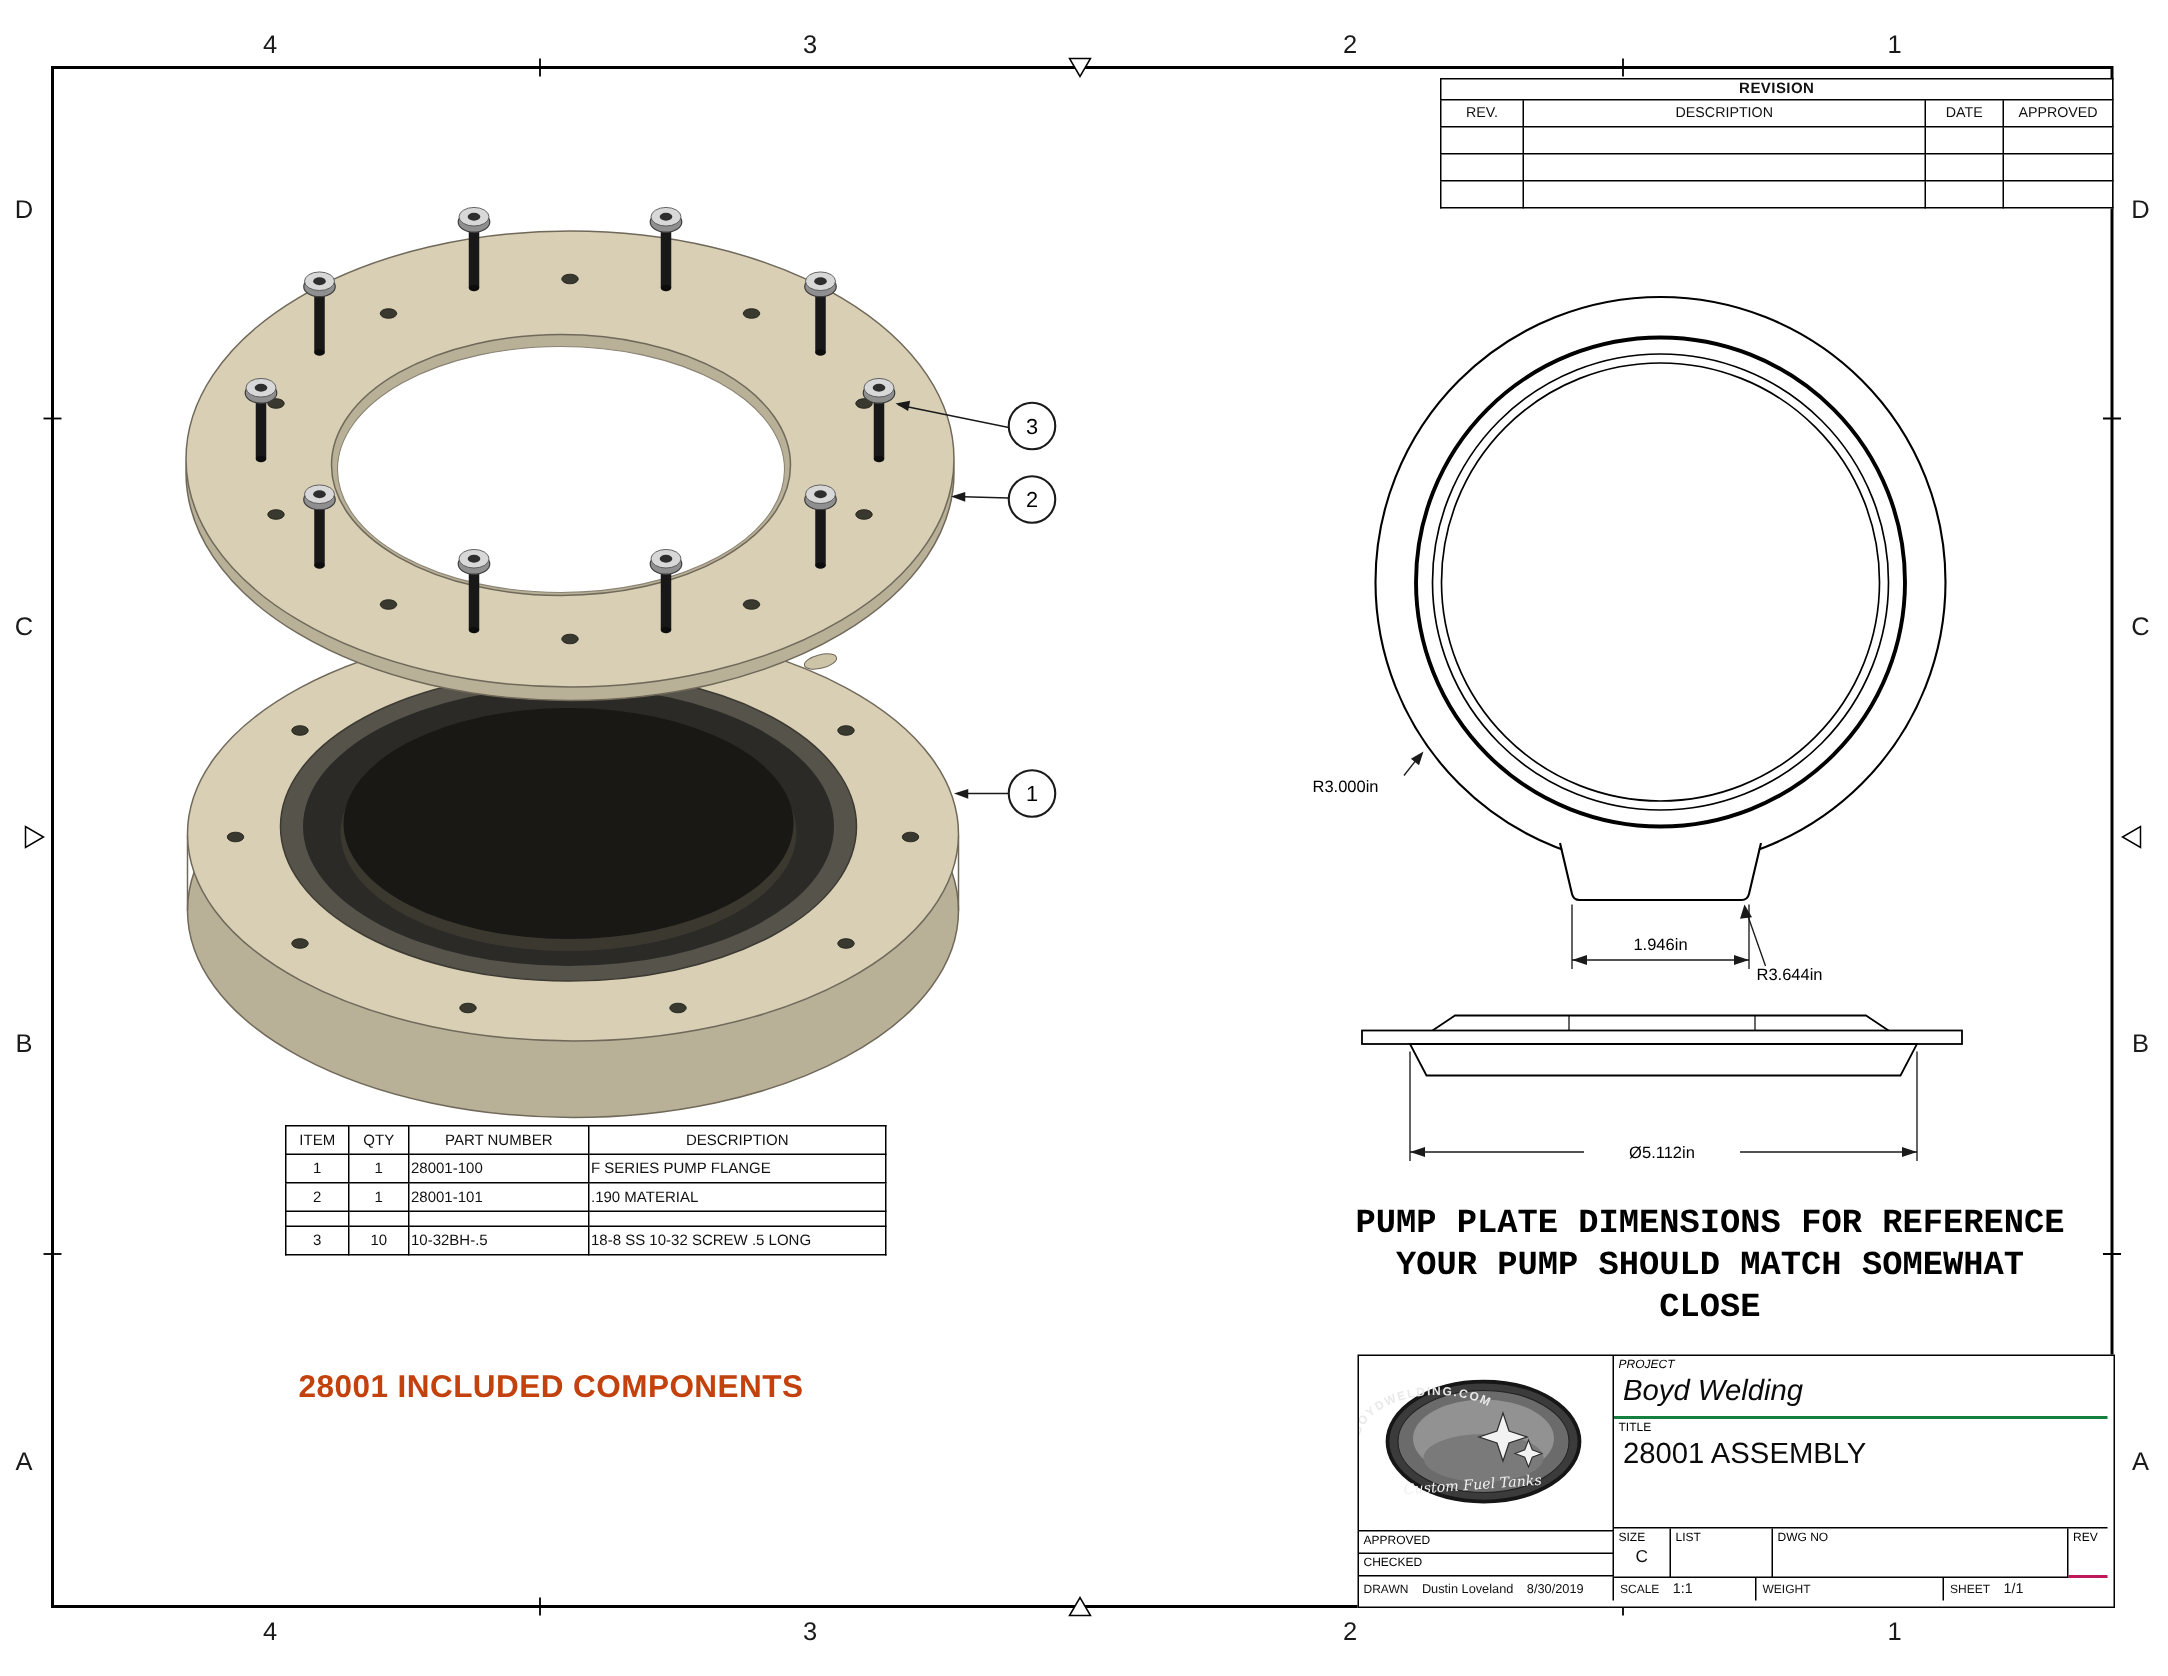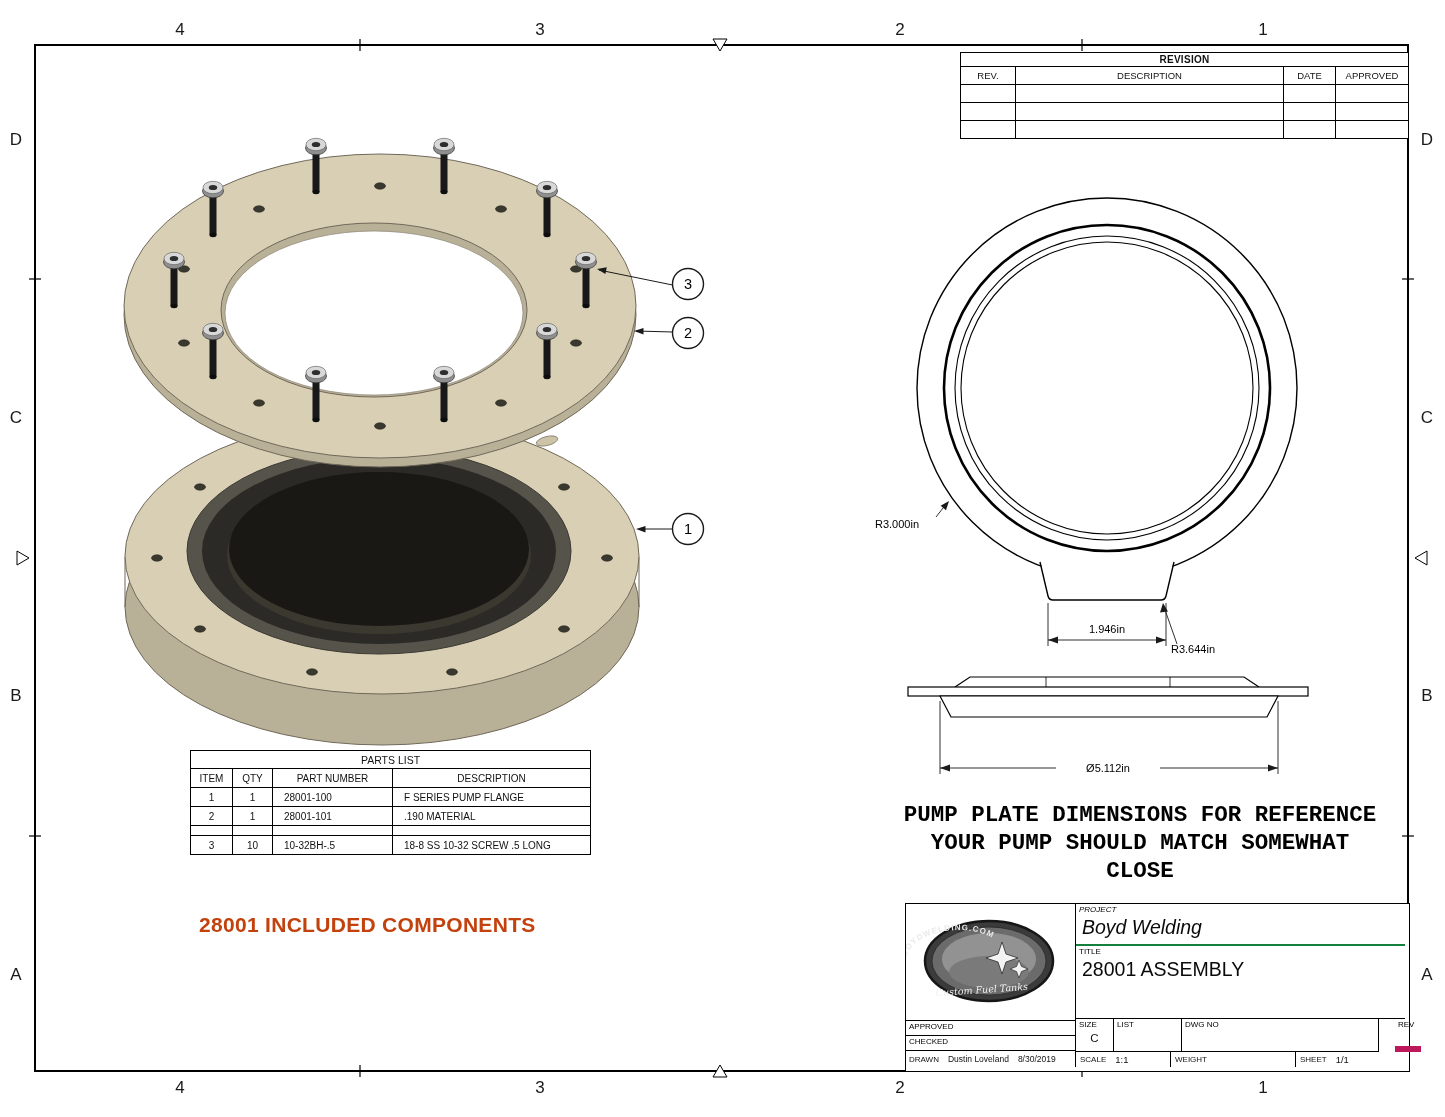--- a/index.html
+++ b/index.html
@@ -7,39 +7,39 @@
        font-family:"Liberation Sans",sans-serif;color:#111;overflow:hidden;}
   #sheet-svg{position:absolute;left:0;top:0;}
   .grid-label{position:absolute;transform:translate(-50%,-50%);font-size:17px;color:#1a1a1a;}
   table{border-collapse:collapse;table-layout:fixed;background:#fff;}
   .rev-table{position:absolute;left:960px;top:52px;width:448px;}
   .rev-table td{border:1px solid #000;font-size:9.5px;text-align:center;padding:0;height:17px;overflow:hidden;}
   .rev-table tr.title-row td{height:13px;font-weight:bold;font-size:10px;letter-spacing:.3px;}
   .parts-table{position:absolute;left:190px;top:750px;width:400px;}
   .parts-table td{border:1px solid #000;font-size:10px;text-align:center;padding:0 2px;height:18px;overflow:hidden;white-space:nowrap;}
   .parts-table tr.title-row td{height:17px;font-size:10.5px;}
-  .parts-table td.al{text-align:left;padding-left:11px;}
+  .parts-table td.al{text-align:left;padding-left:1px;}
   .parts-table tr.spacer td{height:9px;}
   .note-included{position:absolute;left:199px;top:913px;font-size:21px;font-weight:bold;letter-spacing:.3px;color:#c2410c;}
   .note-pump{position:absolute;left:880px;top:801px;width:520px;text-align:center;
              font-size:22.5px;line-height:28px;font-weight:bold;color:#000;font-family:Liberation Mono, monospace;}
   .tb{position:absolute;left:905px;top:903px;width:503px;height:167px;border:1.6px solid #000;background:#fff;}
   .tb>div{position:absolute;box-sizing:border-box;}
   .tb-label{position:absolute;top:1px;left:3px;font-size:8px;color:#000;white-space:nowrap;}
   .tb-logo{left:0;top:0;width:170px;height:117px;border-right:1px solid #000;border-bottom:1px solid #000;}
   .tb-project{left:170px;top:0;width:329px;height:42px;border-bottom:2px solid #15803d;font-style:italic;}
   .tb-title{left:170px;top:42px;width:329px;height:73px;border-bottom:1px solid #000;}
   .tb-approved{left:0;top:117px;width:170px;height:15px;border-right:1px solid #000;border-bottom:1px solid #000;}
   .tb-checked{left:0;top:132px;width:170px;height:15px;border-right:1px solid #000;border-bottom:1px solid #000;}
   .tb-drawn{left:0;top:147px;width:170px;height:16px;border-right:1px solid #000;display:flex;align-items:center;gap:9px;padding-left:3px;font-size:8px;}
   .tb-drawn .v{font-size:8.5px;}
   .tb-size{left:170px;top:115px;width:38px;height:33px;border-right:1px solid #000;border-bottom:1px solid #000;}
   .tb-code{left:208px;top:115px;width:68px;height:33px;border-right:1px solid #000;border-bottom:1px solid #000;}
   .tb-dwg{left:276px;top:115px;width:197px;height:33px;border-right:1px solid #000;border-bottom:1px solid #000;}
-  .tb-rev{left:473px;top:115px;width:26px;height:33px;border-bottom:6px solid #be185d;margin-left:16px;}
+  .tb-rev{left:473px;top:115px;width:26px;height:33px;border-bottom:2px solid #be185d;}
   .tb-scale{left:170px;top:148px;width:95px;height:15px;border-right:1px solid #000;}
   .tb-weight{left:265px;top:148px;width:125px;height:15px;border-right:1px solid #000;}
   .tb-sheet{left:390px;top:148px;width:109px;height:15px;}
   .tb-flex{display:flex;align-items:center;gap:9px;padding-left:4px;font-size:8px;}
   .tb-flex .tb-val{font-size:9.5px;}
   .tb-big{position:absolute;left:6px;top:12px;font-size:19.5px;color:#0a0a0a;white-space:nowrap;}
   .tb-size-val{position:absolute;left:0;right:0;top:13px;text-align:center;font-size:11.5px;}
   svg text{font-family:"Liberation Sans",sans-serif;}
 </style>
 </head>
@@ -256,23 +256,20 @@
   </table>
 
 <table class="parts-table">
   <colgroup>
       <col style="width:42px">
       <col style="width:40px">
       <col style="width:120px">
       <col style="width:198px">
     </colgroup>
   <tbody>
-      <tr class="title-row">
-        <td colspan="4">PARTS LIST</td>
-      </tr>
   <tr style="height:17px">
     <td>ITEM</td>
     <td>QTY</td>
     <td>PART NUMBER</td>
     <td>DESCRIPTION</td>
   </tr>
   <tr>
     <td>1</td>
         <td>1</td>
     <td class="al">28001-100</td>

